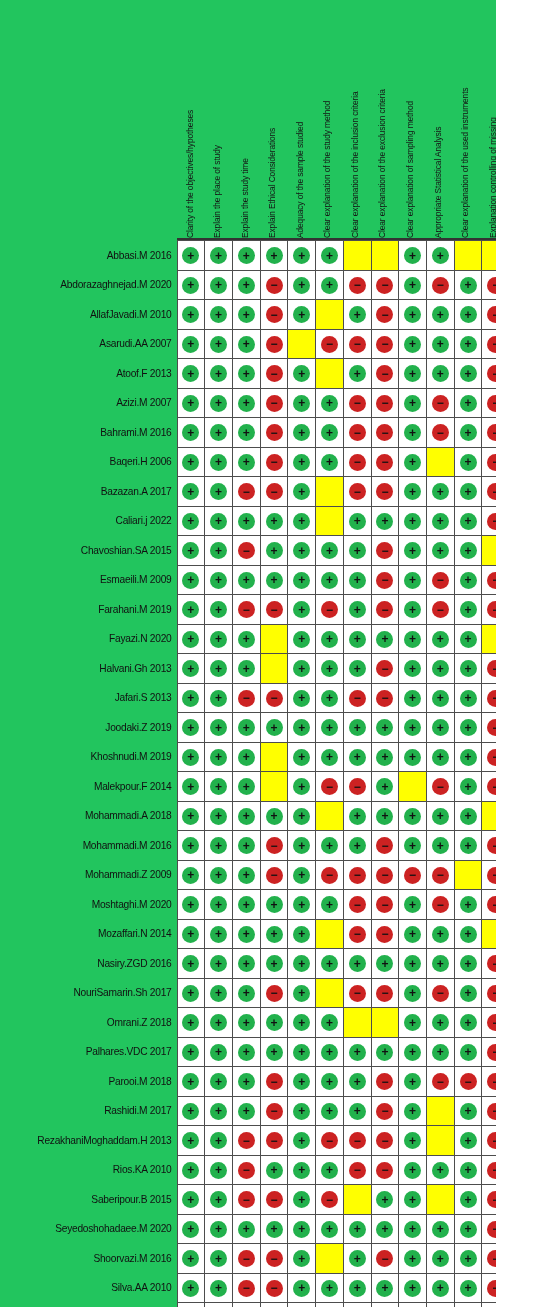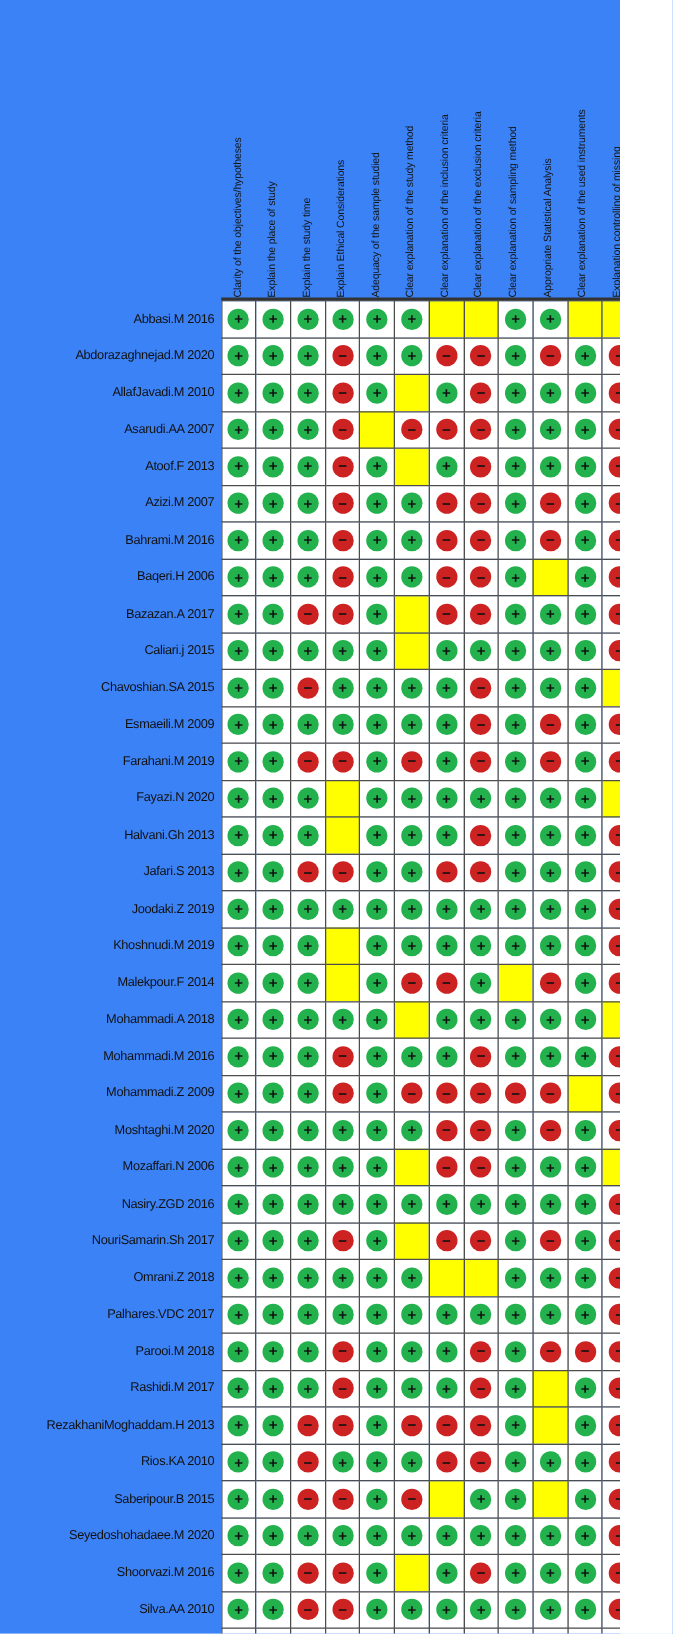--- a/index.html
+++ b/index.html
@@ -6,21 +6,21 @@
   * { box-sizing: border-box; }
   html, body {
     margin: 0; padding: 0;
     background: #ffffff;
     font-family: "Liberation Sans", sans-serif;
   }
   #page {
     width: 496px;
     height: 1307px;
     position: relative;
-    background: #3b82f6;
+    background: #22c55e;
     overflow: hidden;
   }
   
   #header-strip {
     position: absolute;
     left: 0; top: 0;
     width: 538px;
     height: 240px;
   }
   #header-labels {
@@ -308,21 +308,21 @@
             <td class="cell unclear"></td>
             <td class="cell"><span class="dot no"><span class="glyph">−</span></span></td>
             <td class="cell"><span class="dot no"><span class="glyph">−</span></span></td>
             <td class="cell"><span class="dot yes"><span class="glyph">+</span></span></td>
             <td class="cell"><span class="dot yes"><span class="glyph">+</span></span></td>
             <td class="cell"><span class="dot yes"><span class="glyph">+</span></span></td>
             <td class="cell"><span class="dot no"><span class="glyph">−</span></span></td>
             <td class="cell"><span class="dot no"><span class="glyph">−</span></span></td>
           </tr>
           <tr>
-            <td class="rowlabel">Caliari.j 2015</td>
+            <td class="rowlabel">Caliari.j 2022</td>
             <td class="cell"><span class="dot yes"><span class="glyph">+</span></span></td>
             <td class="cell"><span class="dot yes"><span class="glyph">+</span></span></td>
             <td class="cell"><span class="dot yes"><span class="glyph">+</span></span></td>
             <td class="cell"><span class="dot yes"><span class="glyph">+</span></span></td>
             <td class="cell"><span class="dot yes"><span class="glyph">+</span></span></td>
             <td class="cell unclear"></td>
             <td class="cell"><span class="dot yes"><span class="glyph">+</span></span></td>
             <td class="cell"><span class="dot yes"><span class="glyph">+</span></span></td>
             <td class="cell"><span class="dot yes"><span class="glyph">+</span></span></td>
             <td class="cell"><span class="dot yes"><span class="glyph">+</span></span></td>
@@ -532,21 +532,21 @@
             <td class="cell"><span class="dot yes"><span class="glyph">+</span></span></td>
             <td class="cell"><span class="dot no"><span class="glyph">−</span></span></td>
             <td class="cell"><span class="dot no"><span class="glyph">−</span></span></td>
             <td class="cell"><span class="dot yes"><span class="glyph">+</span></span></td>
             <td class="cell"><span class="dot no"><span class="glyph">−</span></span></td>
             <td class="cell"><span class="dot yes"><span class="glyph">+</span></span></td>
             <td class="cell"><span class="dot no"><span class="glyph">−</span></span></td>
             <td class="cell"><span class="dot no"><span class="glyph">−</span></span></td>
           </tr>
           <tr>
-            <td class="rowlabel">Mozaffari.N 2006</td>
+            <td class="rowlabel">Mozaffari.N 2014</td>
             <td class="cell"><span class="dot yes"><span class="glyph">+</span></span></td>
             <td class="cell"><span class="dot yes"><span class="glyph">+</span></span></td>
             <td class="cell"><span class="dot yes"><span class="glyph">+</span></span></td>
             <td class="cell"><span class="dot yes"><span class="glyph">+</span></span></td>
             <td class="cell"><span class="dot yes"><span class="glyph">+</span></span></td>
             <td class="cell unclear"></td>
             <td class="cell"><span class="dot no"><span class="glyph">−</span></span></td>
             <td class="cell"><span class="dot no"><span class="glyph">−</span></span></td>
             <td class="cell"><span class="dot yes"><span class="glyph">+</span></span></td>
             <td class="cell"><span class="dot yes"><span class="glyph">+</span></span></td>

